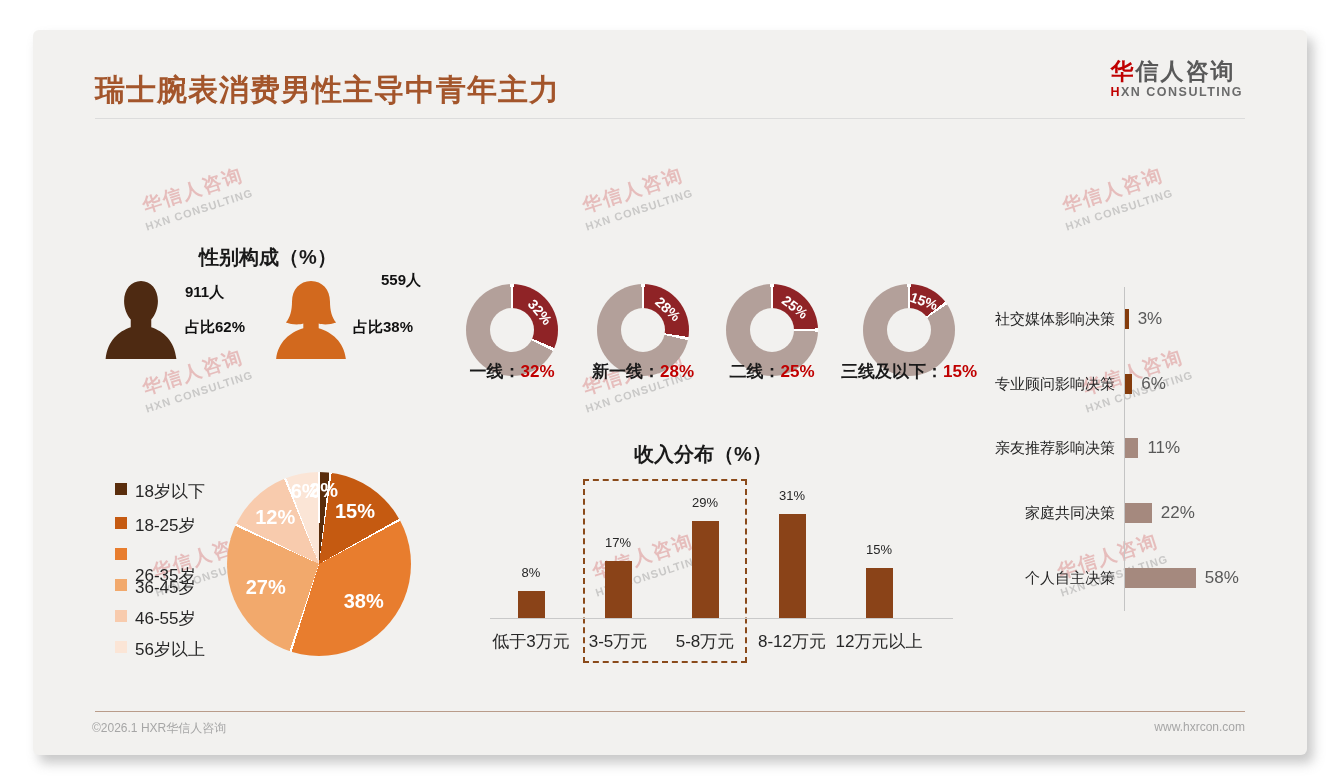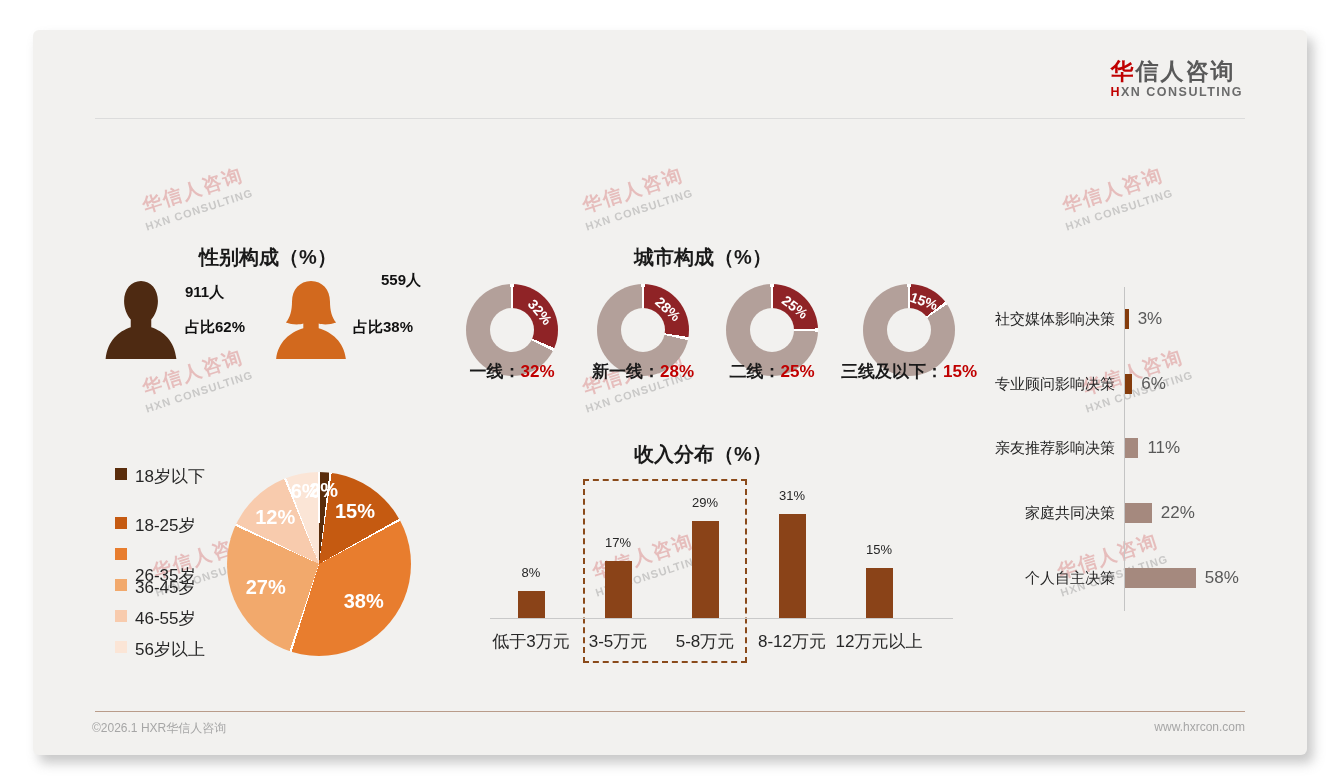--- a/index.html
+++ b/index.html
@@ -81,20 +81,21 @@
       <div class="wm" style="left: 557px; top: 516px;">
         <span class="wm-cn">华信人咨询</span>
         <span class="wm-en">HXN CONSULTING</span>
       </div>
       <div class="wm" style="left: 1022px; top: 516px;">
         <span class="wm-cn">华信人咨询</span>
         <span class="wm-en">HXN CONSULTING</span>
       </div>
     </div>
 
+  <div class="abs page-title">瑞士腕表消费男性主导中青年主力</div>
 
   <div class="abs logo">
     <div class="logo-cn"><span class="accent">华</span><span>信人咨询</span></div>
     <div class="logo-en"><span class="accent">H</span><span>XN CONSULTING</span></div>
   </div>
 
   <div class="abs header-rule"></div>
 
 
   <div class="abs sec-title" style="left:95px;top:214px;width:280px;">性别构成（%）</div>
@@ -102,21 +103,20 @@
     <path id="male-path" d="M37 1 C27.5 1 20.5 9 20.5 20.5 C20.5 27.5 23 34 27 38.5 L27 46 C15 50 4.5 59 2.5 77 L71.5 77 C69.5 59 59 50 47 46 L47 38.5 C51 34 53.5 27.5 53.5 20.5 C53.5 9 46.5 1 37 1 Z" fill="#4E2A12"></path>
   </svg>
   <div class="abs g-count" style="left:152px;top:253px;">911人</div>
   <div class="abs g-count" style="left:152px;top:288px;">占比62%</div>
   <svg class="abs" style="left:240px;top:250px;" width="76" height="80" viewBox="0 0 74 78">
     <path id="female-path" d="M37 1 C26 1 18.5 9.5 18.5 21 C18.5 30 16.5 37 12.5 41.5 C17.5 43.5 25 44 29.5 42.5 L29.5 47 C16.5 51 5 60 3 77 L71 77 C69 60 57.5 51 44.5 47 L44.5 42.5 C49 44 56.5 43.5 61.5 41.5 C57.5 37 55.5 30 55.5 21 C55.5 9.5 48 1 37 1 Z" fill="#D2691E"></path>
   </svg>
   <div class="abs g-count" style="left:320px;top:241px;margin-left:28px;">559人</div>
   <div class="abs g-count" style="left:320px;top:288px;">占比38%</div>
 
-  <div class="abs sec-title" style="left:500px;top:214px;width:340px;">城市构成（%）</div>
   <div id="city-donuts">
       <div class="donut" style="left: 433px; top: 254px; background: conic-gradient(rgb(255, 255, 255) 0deg, rgb(255, 255, 255) 2deg, rgb(143, 35, 38) 2deg, rgb(143, 35, 38) 113.2deg, rgb(255, 255, 255) 113.2deg, rgb(255, 255, 255) 117.2deg, rgb(179, 160, 154) 117.2deg, rgb(179, 160, 154) 358deg, rgb(255, 255, 255) 358deg, rgb(255, 255, 255) 360deg);">
         <div class="donut-pct" style="left: 73.8628px; top: 28.3177px; transform: translate(-50%, -50%) rotate(49.6deg);">32%</div>
       </div>
       <div class="donut-label" style="left: 389px;"><span>一线：</span><span class="red">32%</span></div>
       <div class="donut" style="left: 564px; top: 254px; background: conic-gradient(rgb(255, 255, 255) 0deg, rgb(255, 255, 255) 2deg, rgb(143, 35, 38) 2deg, rgb(143, 35, 38) 98.8deg, rgb(255, 255, 255) 98.8deg, rgb(255, 255, 255) 102.8deg, rgb(179, 160, 154) 102.8deg, rgb(179, 160, 154) 358deg, rgb(255, 255, 255) 358deg, rgb(255, 255, 255) 360deg);">
         <div class="donut-pct" style="left: 71.4269px; top: 24.965px; transform: translate(-50%, -50%) rotate(42.4deg);">28%</div>
       </div>
       <div class="donut-label" style="left: 520px;"><span>新一线：</span><span class="red">28%</span></div>
       <div class="donut" style="left: 693px; top: 254px; background: conic-gradient(rgb(255, 255, 255) 0deg, rgb(255, 255, 255) 2deg, rgb(143, 35, 38) 2deg, rgb(143, 35, 38) 88deg, rgb(255, 255, 255) 88deg, rgb(255, 255, 255) 92deg, rgb(179, 160, 154) 92deg, rgb(179, 160, 154) 358deg, rgb(255, 255, 255) 358deg, rgb(255, 255, 255) 360deg);">
@@ -142,21 +142,21 @@
       <div class="dec-val" style="left: 1114.42px; top: 408.4px;">11%</div>
       <div class="dec-lbl" style="top: 473.1px;">家庭共同决策</div>
       <div class="dec-bar" style="top: 473.1px; width: 26.84px; background: rgb(165, 137, 126);"></div>
       <div class="dec-val" style="left: 1127.84px; top: 473.1px;">22%</div>
       <div class="dec-lbl" style="top: 537.8px;">个人自主决策</div>
       <div class="dec-bar" style="top: 537.8px; width: 70.76px; background: rgb(165, 137, 126);"></div>
       <div class="dec-val" style="left: 1171.76px; top: 537.8px;">58%</div>
     </div>
 
   <div id="age-legend">
-      <div class="leg-item" style="top: 435px; height: 20px; width: 110px; padding-left: 35px;">
+      <div class="leg-item" style="top: 450px; height: 20px; width: 110px; padding-left: 35px;">
         <div class="leg-sq" style="background: rgb(90, 45, 12); position: absolute;"></div>
         <div class="leg-txt" style="position: absolute;">18岁以下</div>
       </div>
       <div class="leg-item" style="top: 484px; height: 20px; width: 110px;">
         <div class="leg-sq" style="background: rgb(197, 90, 17); position: absolute;"></div>
         <div class="leg-txt" style="position: absolute;">18-25岁</div>
       </div>
       <div class="leg-item" style="top: 515px; height: 20px; width: 110px;">
         <div class="leg-sq" style="background: rgb(232, 125, 46); position: absolute;"></div>
         <div class="leg-txt" style="position: absolute; margin-top: 19px;">26-35岁</div>

